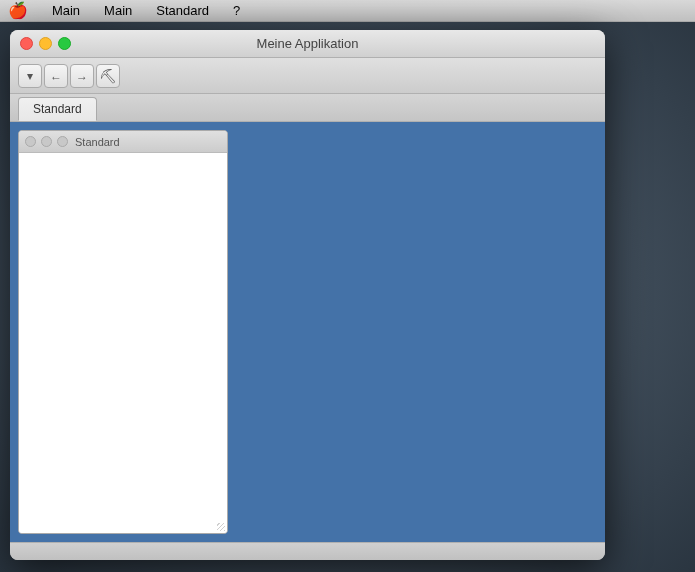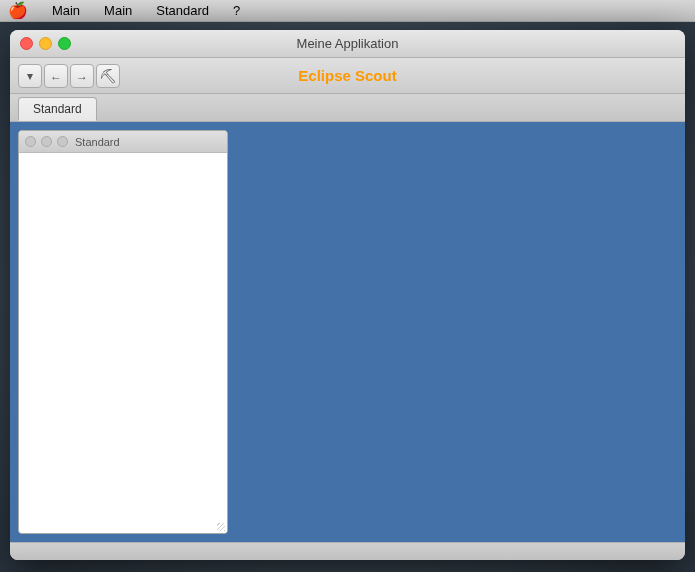--- a/index.html
+++ b/index.html
@@ -36,21 +36,21 @@
     }
     .menubar-item.bold {
       font-weight: 400;
     }
 
     
     .app-window {
       position: absolute;
       top: 30px;
       left: 10px;
-      width: 675px;
+      width: 595px;
       height: 530px;
       background: #c8c8c8;
       border-radius: 8px;
       box-shadow: 0 10px 40px rgba(0,0,0,0.7);
       overflow: hidden;
       display: flex;
       flex-direction: column;
     }
 
     
@@ -250,21 +250,20 @@
       <div class="traffic-light tl-green"></div>
     </div>
     <span class="titlebar-title">Meine Applikation</span>
   </div>
 
   <div class="toolbar">
     <div class="toolbar-btn">▾</div>
     <div class="toolbar-btn">←</div>
     <div class="toolbar-btn">→</div>
     <div class="toolbar-btn" style="font-size:14px;">⛏</div>
-    <span class="toolbar-title" style="color:#ff9900; font-size:15px; font-weight:700; position:absolute; left:50%; transform:translateX(-50%);">Eclipse Scout</span>
   </div>
 
   <div class="tabbar">
     <div class="tab">Standard</div>
   </div>
 
   <div class="main-content">
 
     <div class="inner-panel">
 

